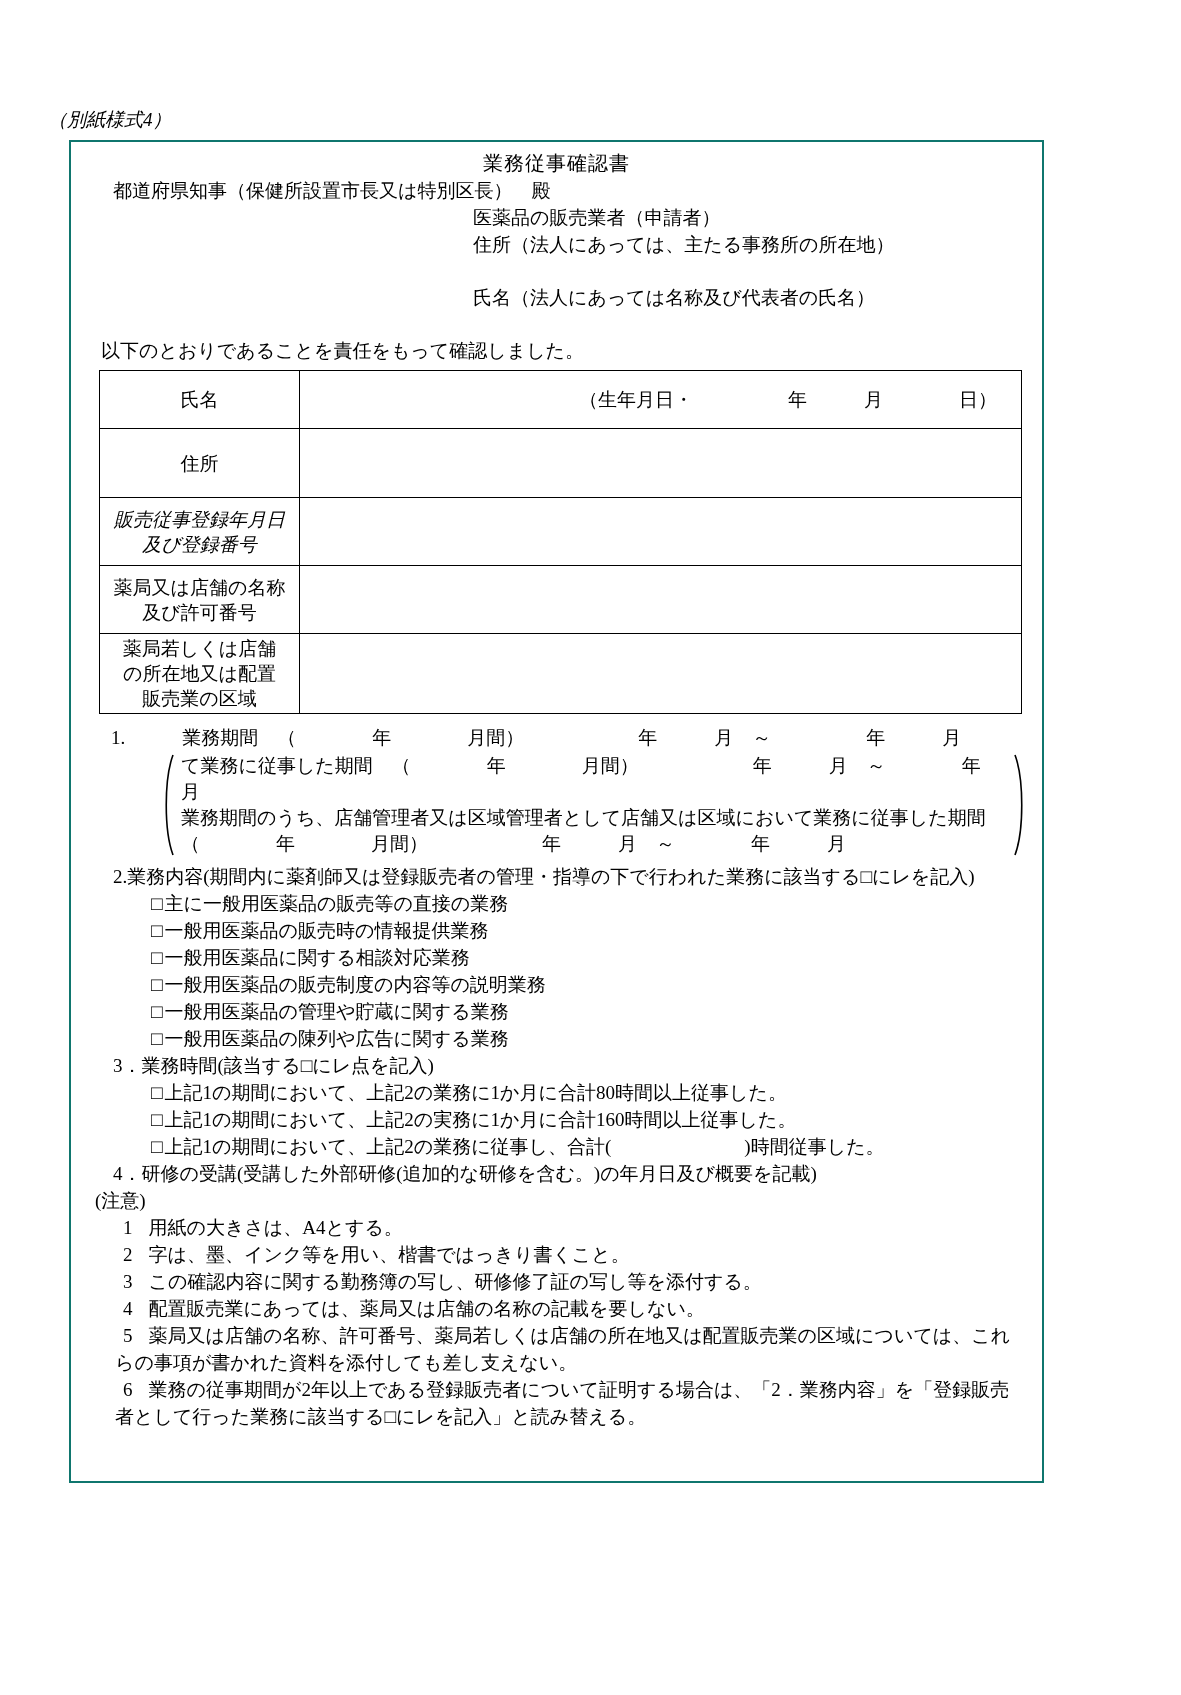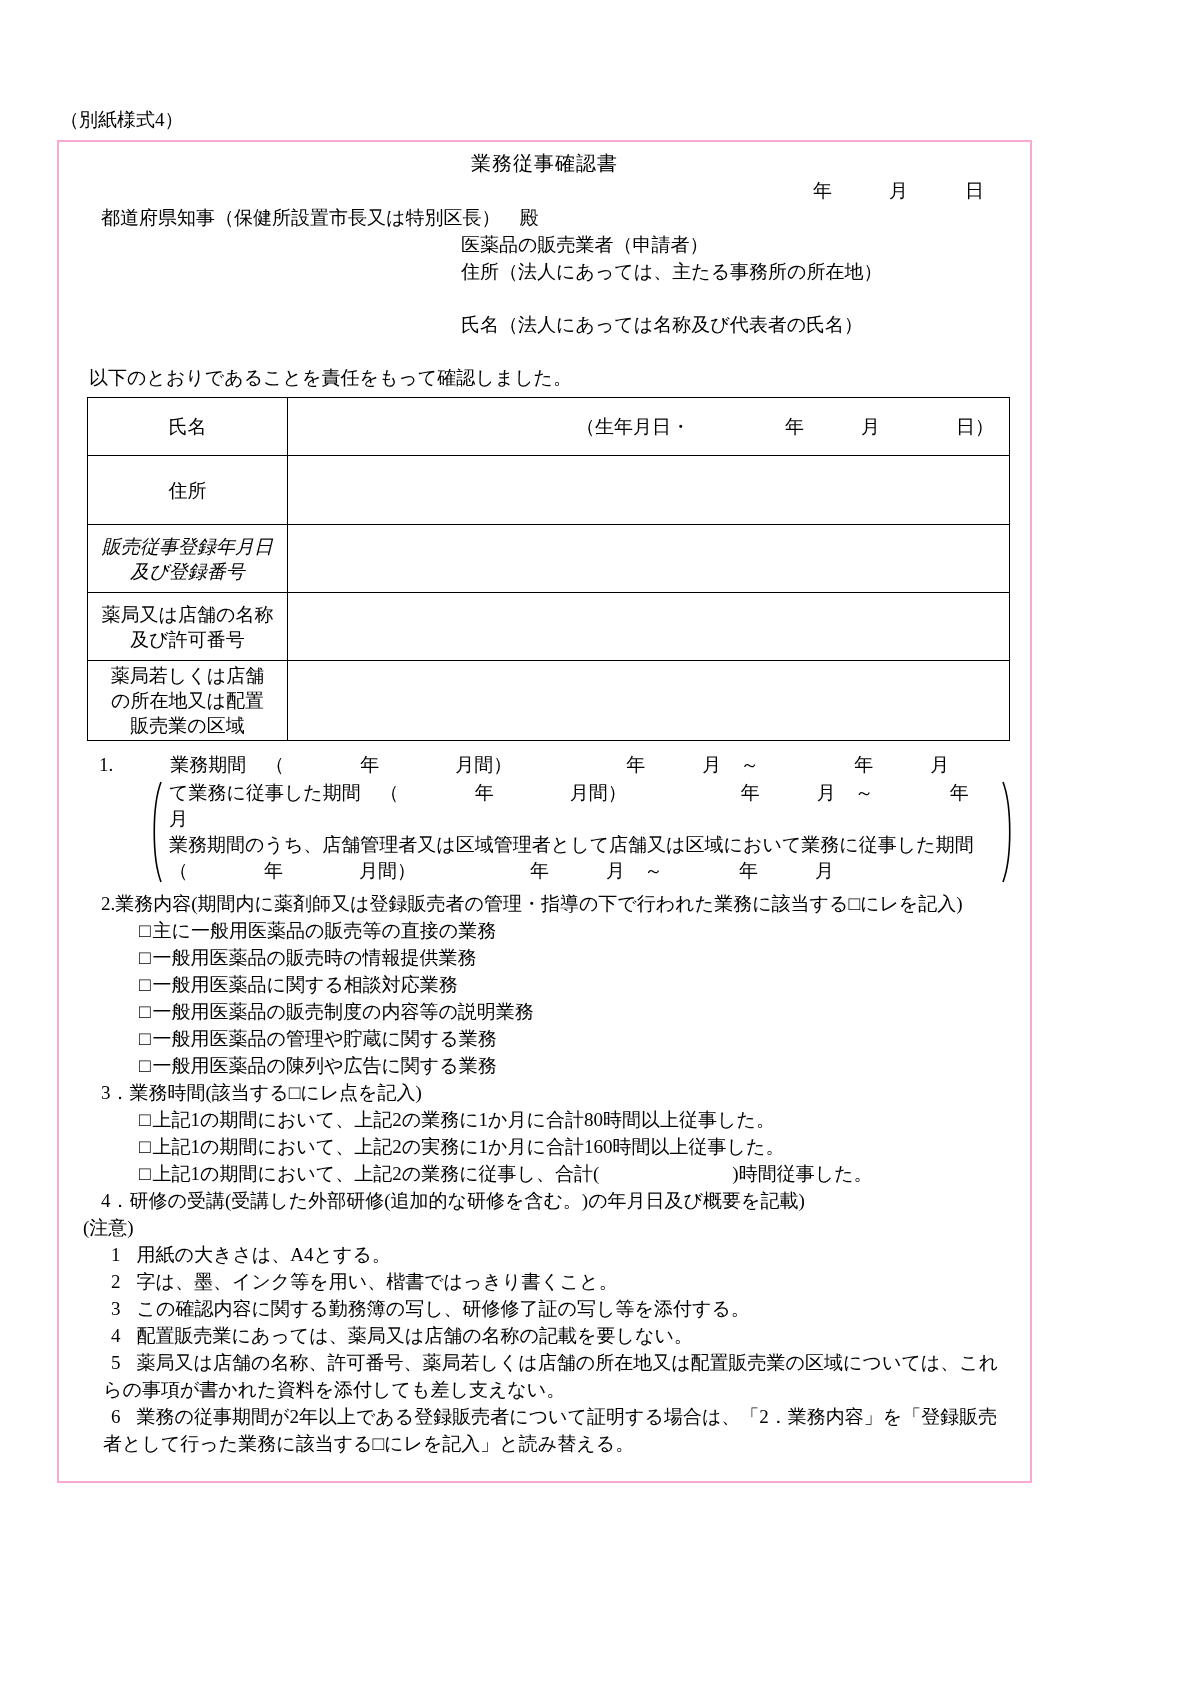--- a/index.html
+++ b/index.html
@@ -1,31 +1,31 @@
 <!DOCTYPE html>
 <html><head>
 <meta charset="utf-8">
 <style>
   * { margin:0; padding:0; box-sizing:border-box; }
   html,body { background:#fff; }
   body { font-family:"Liberation Serif","DejaVu Serif",serif; color:#000; }
   .page { position:relative; width:1181px; height:1695px; background:#fff; font-size:19px; line-height:27px; overflow:hidden; }
-  .form-label { position:absolute; left:60px; top:106px; }
-  .main-box { position:absolute; left:57px; top:140px; width:975px; height:1343px; border:2px solid #f9a8d4; padding:8px 24px 10px 24px; }
+  .form-label { position:absolute; left:48px; top:106px;font-style:italic; }
+  .main-box { position:absolute; left:69px; top:140px; width:975px; height:1343px; border:2px solid #0f766e; padding:8px 24px 10px 24px; }
   .title { text-align:center; font-size:20px; letter-spacing:1px; }
   .date-line { text-align:right; padding-right:22px; }
   .addressee { margin-left:18px; }
   .applicant-block { margin-left:378px; }
   .name-line { margin-top:26px; }
   .confirm-line { margin:26px 0 6px 6px; }
   table.info-table { border-collapse:collapse; margin-left:4px; width:923px; table-layout:fixed; }
   table.info-table td { border:1.5px solid #000; padding:2px 10px; }
   td.th { width:200px; text-align:center; vertical-align:middle; white-space:pre-line; line-height:25px; }
   td.tv { vertical-align:middle; }
-  td.tv.right { text-align:right; padding-right:15px; }
+  td.tv.right { text-align:right; padding-right:24px; }
   tr.r1 { height:58px; } tr.r2 { height:69px; } tr.r3 { height:68px;font-style:italic; }
   tr.r4 { height:68px; } tr.r5 { height:78px; }
   .section1-line { margin:10px 0 2px 16px; }
   .bracket-block { display:flex; align-items:stretch; margin:2px 0 6px 66px; width:866px; }
   .paren { width:14px; height:auto; align-self:stretch; flex:0 0 14px; }
   .bracket-content { flex:1 1 auto; padding:0 6px; line-height:26px; }
   .s2-heading, .s3-heading, .s4-heading { margin-left:18px; }
   .check-line { margin-left:56px; }
   .cb { margin-right:2px; }
   .notes-heading { margin-left:0; }
@@ -35,21 +35,20 @@
 </head>
 <body>
 
 <div class="page">
 
   <div class="form-label">（別紙様式4）</div>
 
   <div class="main-box">
 
     <div class="title">業務従事確認書</div>
-    <div class="date-line">年　　　月　　　日</div>
     <div class="addressee">都道府県知事（保健所設置市長又は特別区長）　殿</div>
 
     <div class="applicant-block">
       <div>医薬品の販売業者（申請者）</div>
       <div>住所（法人にあっては、主たる事務所の所在地）</div>
       <div class="name-line">氏名（法人にあっては名称及び代表者の氏名）</div>
     </div>
 
     <div class="confirm-line">以下のとおりであることを責任をもって確認しました。</div>
 

